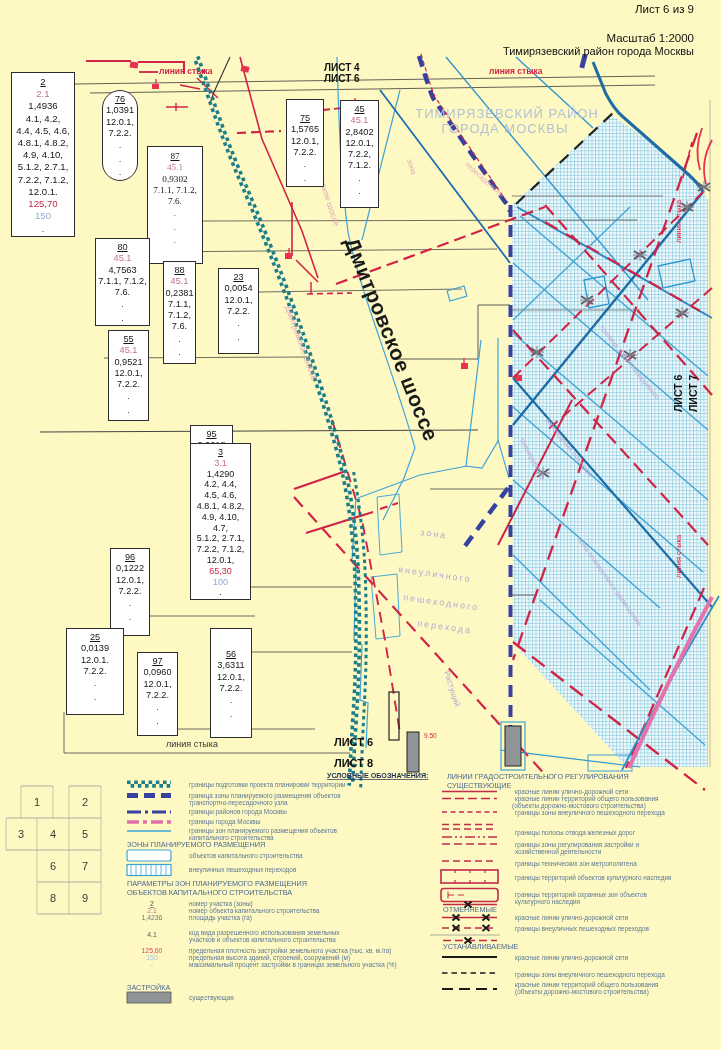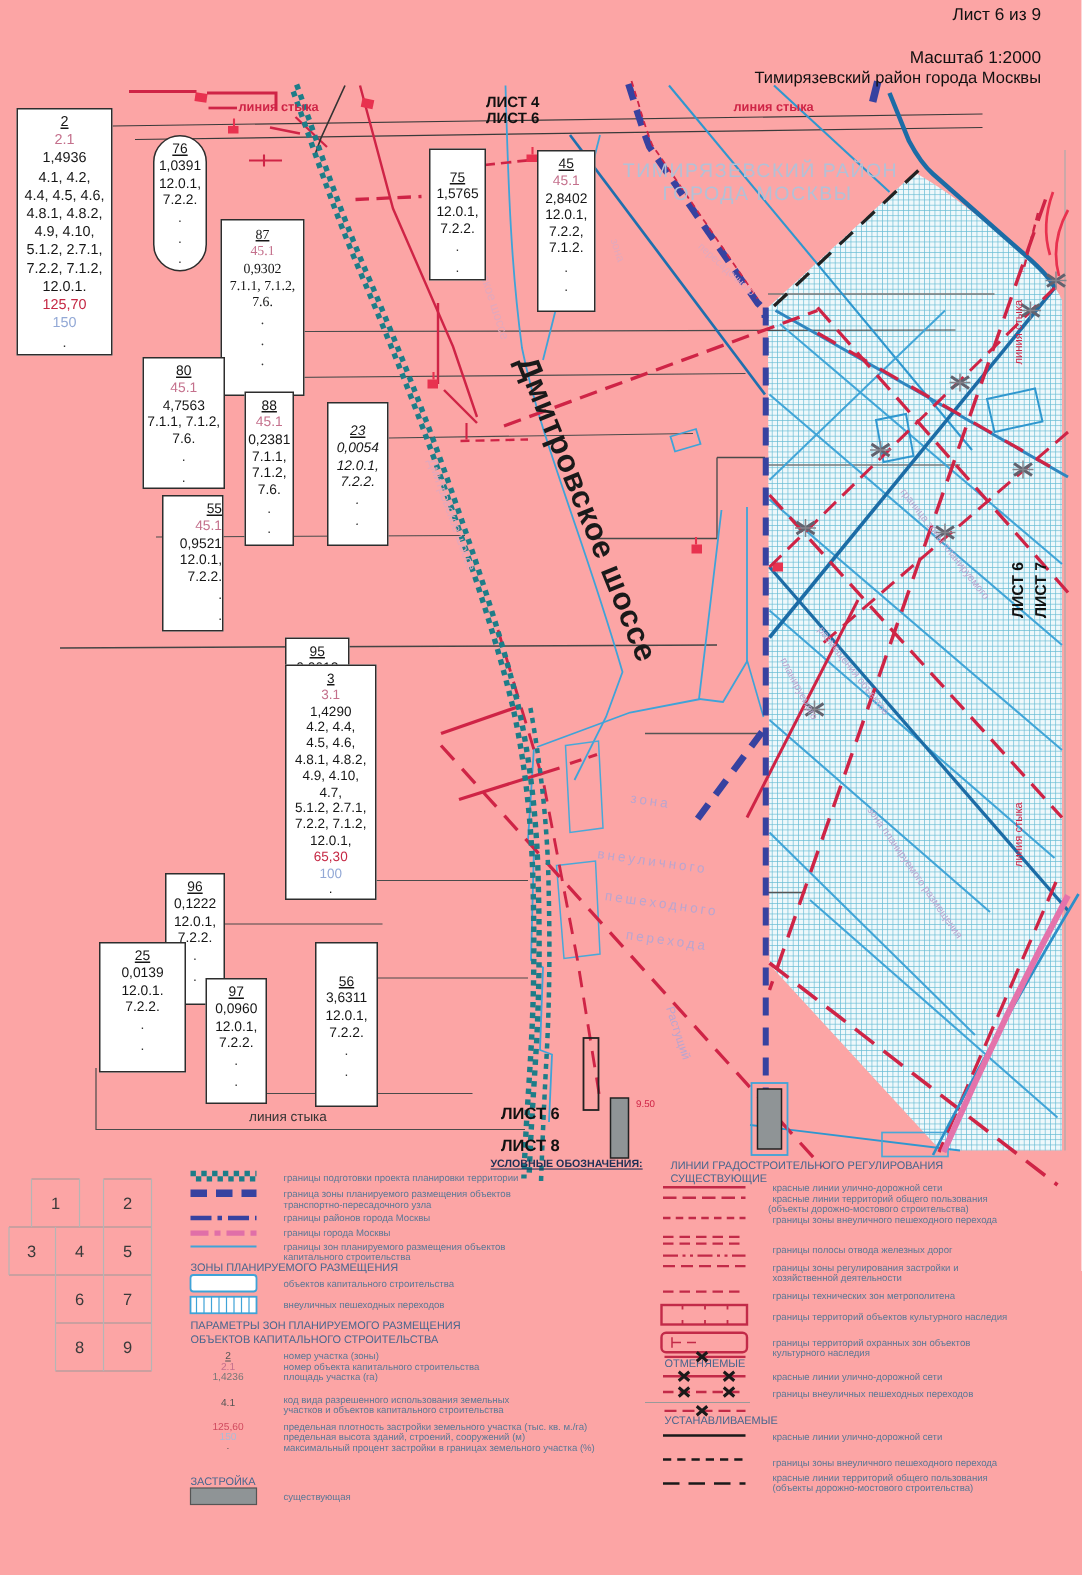--- a/index.html
+++ b/index.html
@@ -1,15 +1,15 @@
 <!DOCTYPE html>
 <html><head><meta charset="utf-8">
 <style>
 html,body{margin:0;padding:0;background:#fff;}
-#page{position:relative;width:721px;height:1050px;background:#fca5a5;overflow:hidden;font-family:"Liberation Sans",sans-serif;}
+#page{position:relative;width:721px;height:1050px;background:#fef9c3;overflow:hidden;font-family:"Liberation Sans",sans-serif;}
 svg{position:absolute;left:0;top:0;}
 .bx{position:absolute;background:#fff;border:1px solid #2d2d2d;font-family:"Liberation Sans",sans-serif;font-size:9.2px;line-height:11.3px;text-align:center;color:#161616;z-index:3;}
 .bx .n{text-decoration:underline;}
 .bx .p{color:#c4708c;}
 .bx .r{color:#c52844;}
 .bx .b{color:#93a9d6;}
 .bx .d{line-height:13.5px;color:#333;}
 </style></head>
 <body>
 <div id="page">
@@ -355,21 +355,21 @@
       <div class="d">.</div>
 </div>
 <div class="bx" style="left:286px;top:99px;width:36px;height:73px;padding-top:13px;">
 <div class="n">75</div>
       <div>1,5765</div>
       <div>12.0.1,</div>
       <div>7.2.2.</div>
       <div class="d">.</div>
       <div class="d">.</div>
 </div>
-<div class="bx" style="left:358px;top:100px;width:37px;height:103px;padding-top:3px;">
+<div class="bx" style="left:340px;top:100px;width:37px;height:103px;padding-top:3px;">
 <div class="n">45</div>
       <div class="p">45.1</div>
       <div>2,8402</div>
       <div>12.0.1,</div>
       <div>7.2.2,</div>
       <div>7.1.2.</div>
       <div class="d">.</div>
       <div class="d">.</div>
 </div>
 <div class="bx" style="left:95px;top:238px;width:53px;height:83px;padding-top:3px;">
@@ -384,29 +384,29 @@
 <div class="bx" style="left:163px;top:261px;width:31px;height:98px;padding-top:3px;">
 <div class="n">88</div>
       <div class="p">45.1</div>
       <div>0,2381</div>
       <div>7.1.1,</div>
       <div>7.1.2,</div>
       <div>7.6.</div>
       <div class="d">.</div>
       <div class="d">.</div>
 </div>
-<div class="bx" style="left:218px;top:268px;width:39px;height:81px;padding-top:13px;font-style:italic;">
+<div class="bx" style="left:218px;top:268px;width:39px;height:81px;padding-top:3px;">
 <div class="n">23</div>
       <div>0,0054</div>
       <div>12.0.1,</div>
       <div>7.2.2.</div>
       <div class="d">.</div>
       <div class="d">.</div>
 </div>
-<div class="bx" style="left:108px;top:330px;width:39px;height:86px;padding-top:3px;text-align:right;">
+<div class="bx" style="left:108px;top:330px;width:39px;height:86px;padding-top:3px;">
 <div class="n">55</div>
       <div class="p">45.1</div>
       <div>0,9521</div>
       <div>12.0.1,</div>
       <div>7.2.2.</div>
       <div class="d">.</div>
       <div class="d">.</div>
 </div>
 <div class="bx" style="left:148px;top:425px;width:41px;height:81px;padding-top:3px;margin-left:42px;">
 <div class="n">95</div>
@@ -425,21 +425,21 @@
       <div>4.8.1, 4.8.2,</div>
       <div>4.9, 4.10,</div>
       <div>4.7,</div>
       <div>5.1.2, 2.7.1,</div>
       <div>7.2.2, 7.1.2,</div>
       <div>12.0.1,</div>
       <div class="r">65,30</div>
       <div class="b">100</div>
       <div>.</div>
 </div>
-<div class="bx" style="left:110px;top:548px;width:38px;height:83px;padding-top:3px;margin-top:34px;">
+<div class="bx" style="left:110px;top:548px;width:38px;height:83px;padding-top:3px;">
 <div class="n">96</div>
       <div>0,1222</div>
       <div>12.0.1,</div>
       <div>7.2.2.</div>
       <div class="d">.</div>
       <div class="d">.</div>
 </div>
 <div class="bx" style="left:66px;top:628px;width:56px;height:82px;padding-top:3px;">
 <div class="n">25</div>
       <div>0,0139</div>

